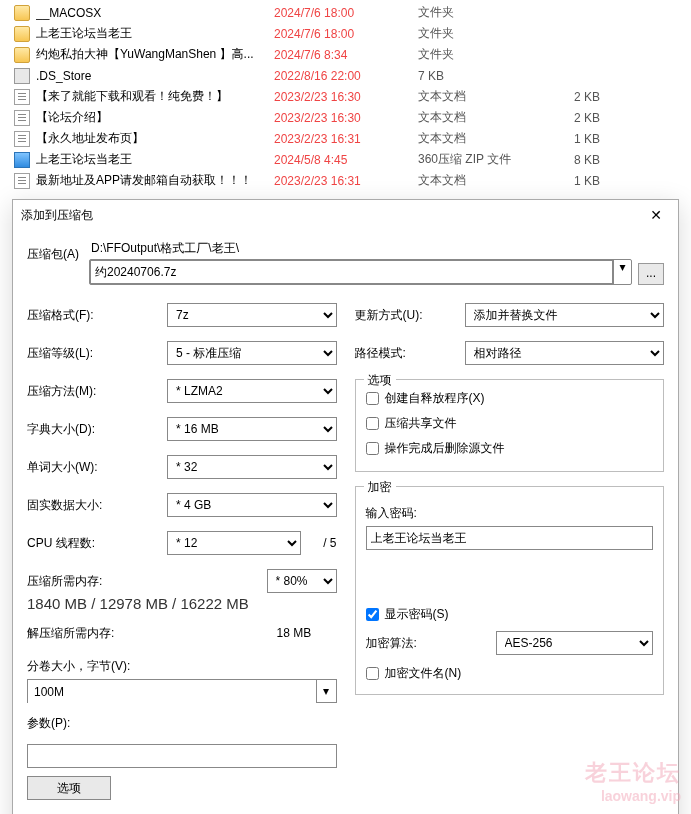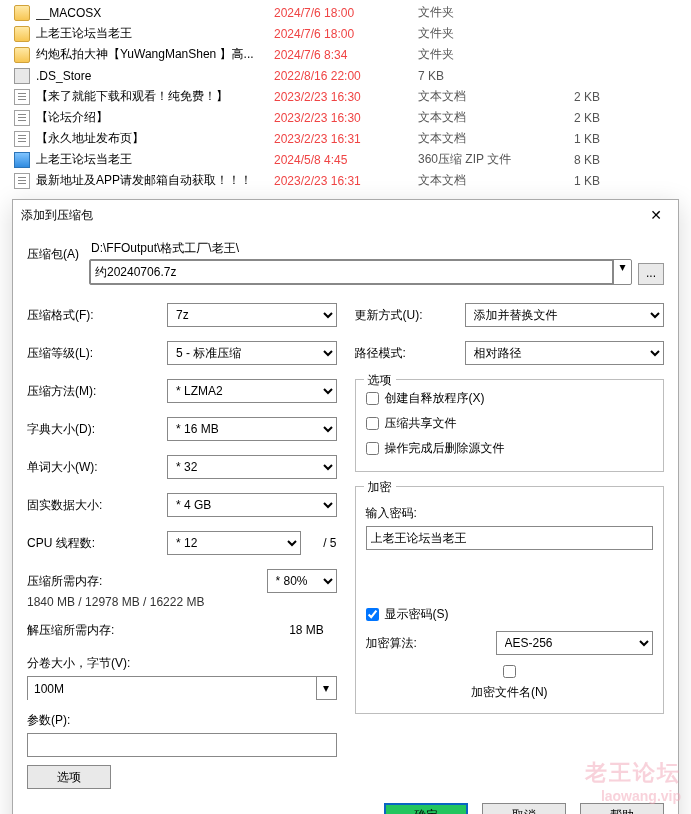--- a/index.html
+++ b/index.html
@@ -32,22 +32,22 @@
 .arc-file .combo input { flex:1; }
 .browse { width:26px; height:22px; border:1px solid #999; background:#e9e9e9; text-align:center; line-height:18px; cursor:pointer; }
 .cols { display:flex; gap:18px; margin-top:18px; }
 .col { flex:1; }
 .frow { display:flex; align-items:center; margin-bottom:14px; min-height:22px; }
 .flabel { width:140px; }
 .fsel { flex:1; }
 select, input[type=text] { width:100%; height:24px; border:1px solid #888; padding:1px 4px; background:#fff; }
 .memrow .flabel { width:auto; flex:1; }
 .memrow .pct { width:70px; }
-.small-note { font-size:12px; color:#333; margin-top:2px; }
-.right-val { width:60px; text-align:center; }
+.small-note { font-size:15px; color:#333; margin-top:2px; }
+.right-val { width:60px; text-align:left; }
 .group { border:1px solid #bdbdbd; padding:10px 10px 6px; margin-bottom:14px; position:relative; }
 .group-title { position:absolute; top:-8px; left:8px; background:#fff; padding:0 4px; font-size:12px; }
 .chk { display:flex; align-items:center; gap:6px; margin-bottom:8px; }
 .chk input { width:13px; height:13px; }
 .enc-label { margin:8px 0 4px; }
 .btns { display:flex; justify-content:flex-end; gap:14px; padding:0 14px 14px; }
 .btn { min-width:84px; height:24px; border:1px solid #888; background:#e9e9e9; cursor:pointer; }
 .btn.primary { border:2px solid #0a64c2; background:#22c55e; }
 .vol-combo { border:1px solid #888; display:flex; height:24px; }
 .vol-combo input { border:none; flex:1; padding:2px 6px; outline:none; }
@@ -190,21 +190,21 @@
         <div class="small-note">1840 MB / 12978 MB / 16222 MB</div>
         <div class="frow" style="margin-top:10px;">
             <div class="flabel" style="flex:1;width:auto;">解压缩所需内存:</div>
             <div class="right-val">18 MB</div>
           </div>
         <div style="margin-bottom:4px;">分卷大小，字节(V):</div>
         <div class="vol-combo">
             <input type="text" value="100M" style="">
             <div class="dd">▾</div>
           </div>
-        <div style="margin:12px 0 4px;">参数(P):</div>
+        <div style="margin:12px 0 12px;">参数(P):</div>
         <input type="text" style="height: 24px;" value="">
         <button class="opt-btn">选项</button>
       </div>
 
       <div class="col">
         <div class="frow">
             <div class="flabel" style="width:110px;">更新方式(U):</div>
             <div class="fsel"><select><option>添加并替换文件</option></select></div>
           </div>
         <div class="frow">
@@ -232,21 +232,21 @@
           <input type="text" style="height: 24px;" value="上老王论坛当老王">
           <div style="height:56px;"></div>
           <label class="chk">
               <input type="checkbox" checked="" style="">
               <span>显示密码(S)</span>
             </label>
           <div class="frow" style="margin:6px 0 10px;">
               <div class="flabel" style="width:130px;">加密算法:</div>
               <div class="fsel"><select><option>AES-256</option></select></div>
             </div>
-          <label class="chk" style="margin-bottom:0;flex-direction:column;">
+          <label class="chk" style="margin-bottom:0;">
               <input type="checkbox" style="">
               <span>加密文件名(N)</span>
             </label>
         </div>
       </div>
     </div>
   </div>
   <div class="btns">
     <button class="btn primary">确定</button>
     <button class="btn">取消</button>

